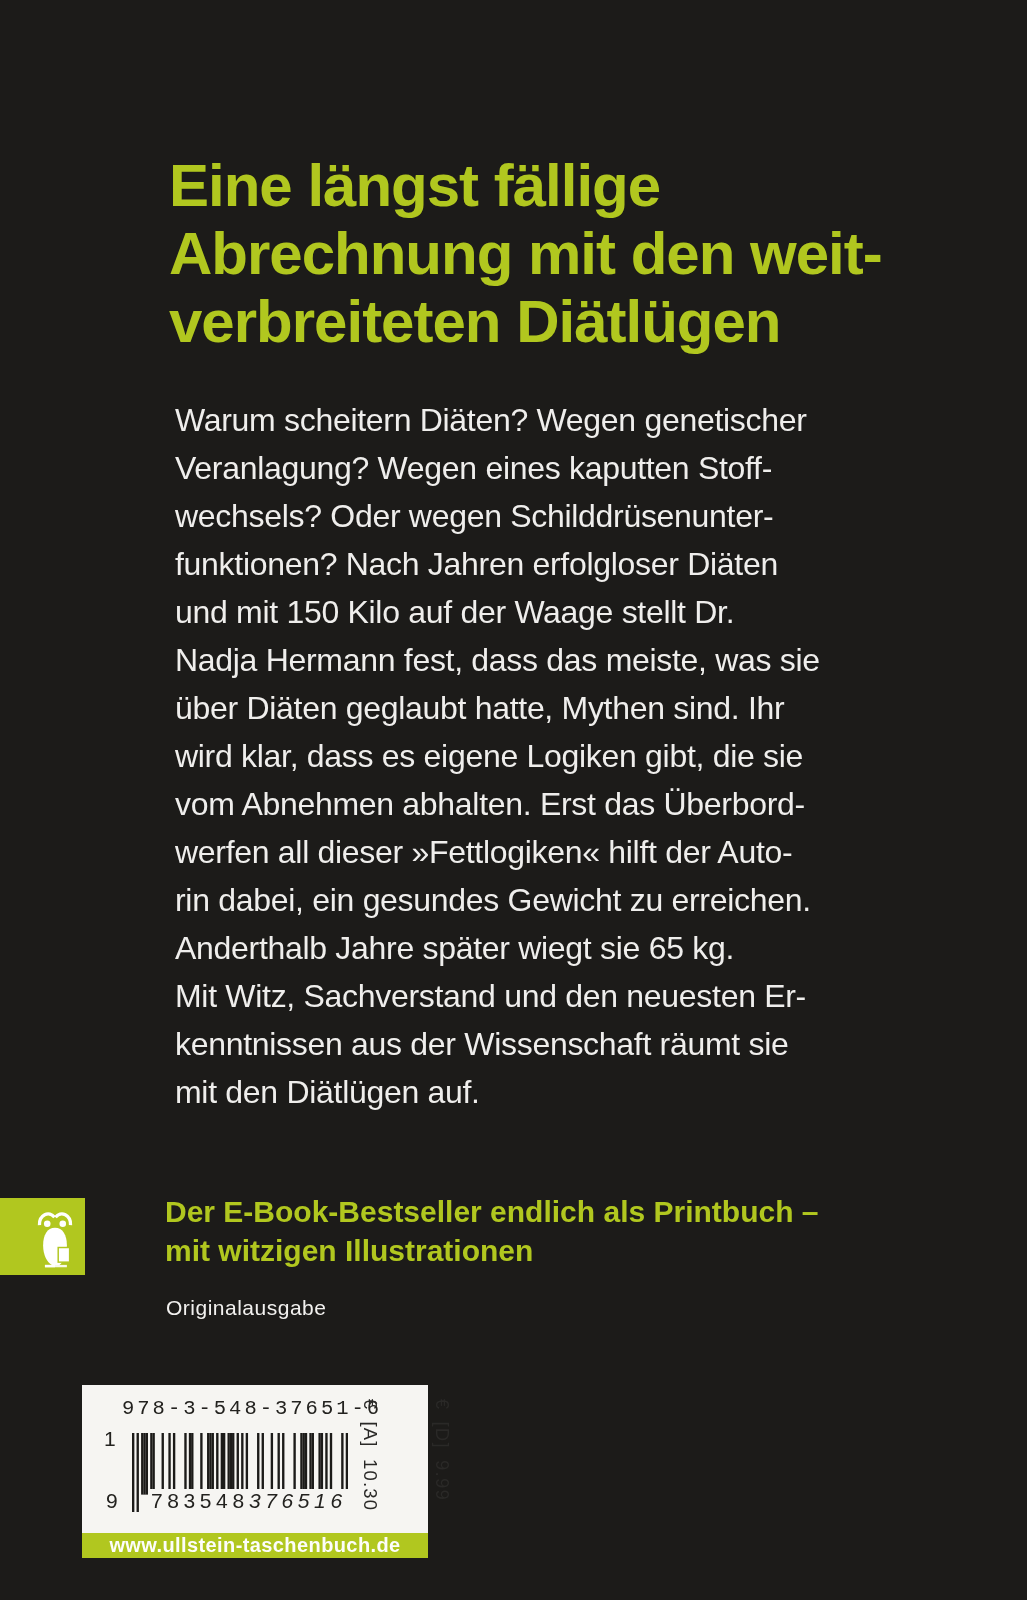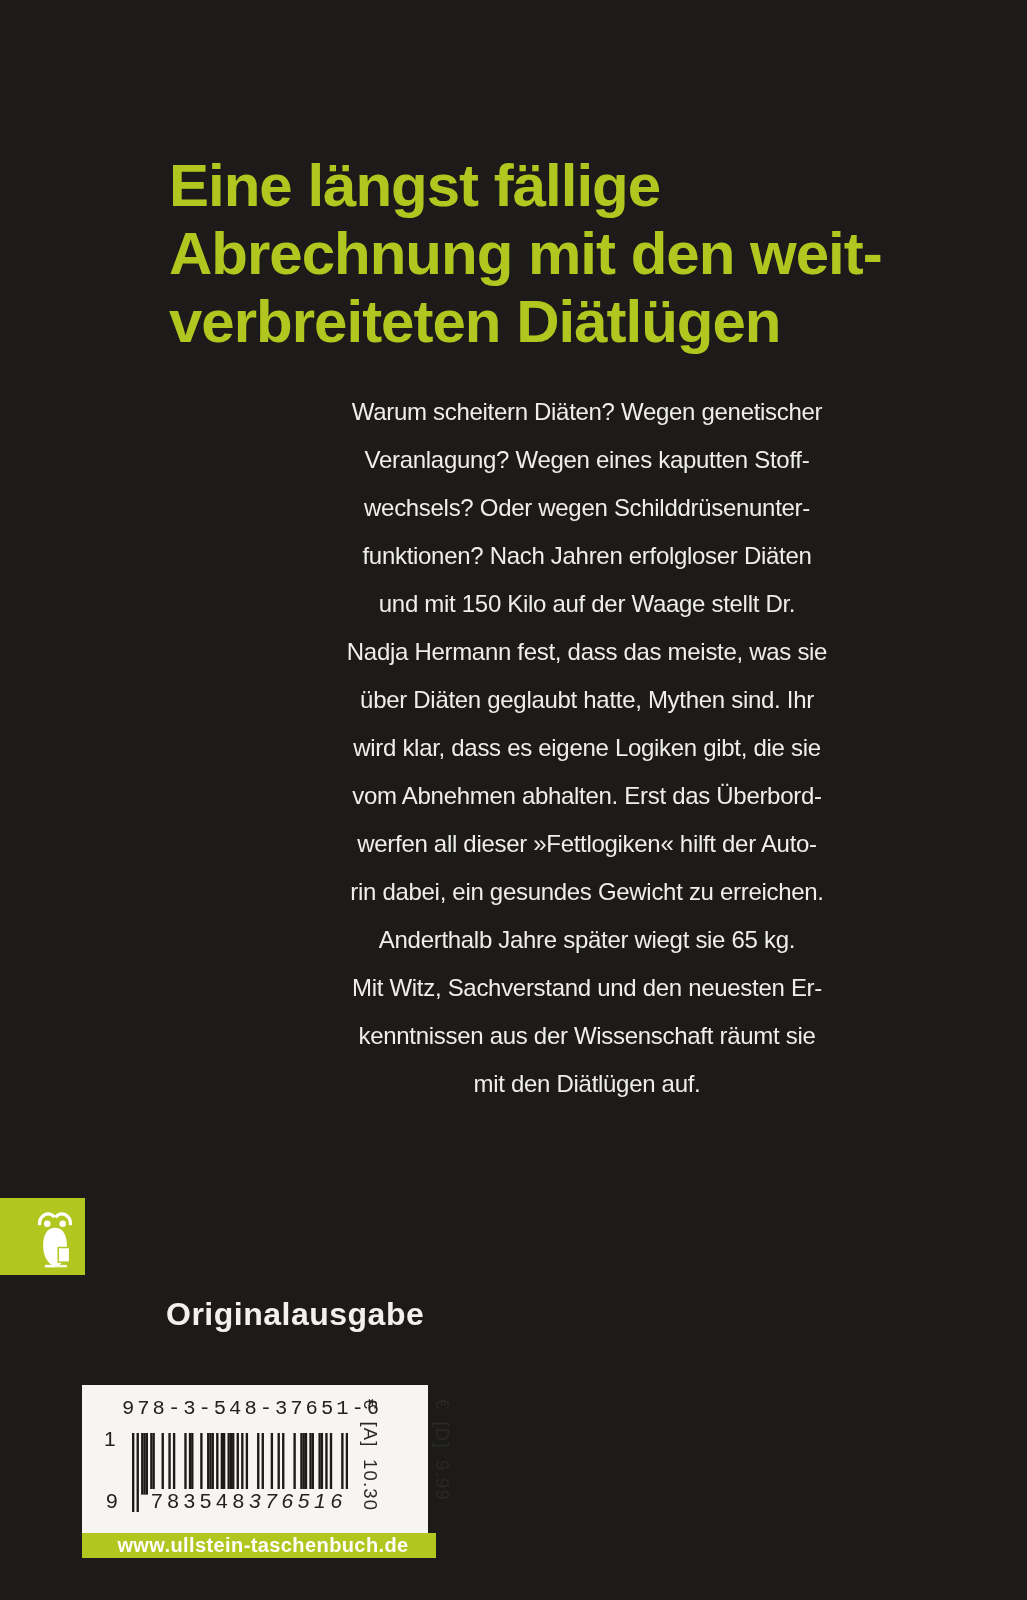--- a/index.html
+++ b/index.html
@@ -14,45 +14,44 @@
   .headline {
     position:absolute; left:165px; top:148px; width:830px;
     margin:4px;
     font-size:60px; line-height:68px; font-weight:800;
     letter-spacing:-1px;
     color:var(--accent,#b1c71f);
     white-space:pre-line;
   }
   .blurb {
     position:absolute; left:163px; top:384px; width:840px;
-    margin:4px;
-    font-size:24px; line-height:48px; font-weight:400;
+    margin:12px;
+    font-size:32px; line-height:48px; font-weight:400;
     color:#efeeec;
     letter-spacing:-0.3px;
     white-space:pre;
-    text-align:center;
   }
   .logo-square {
     position:absolute; left:0; top:1198px;
     width:85px; height:77px;
     background:var(--accent,#b1c71f);
     display:flex; align-items:center; justify-content:flex-end;
   }
   .logo-square svg { margin-right:9px; display:block; }
   .promo {
     position:absolute; left:165px; top:1192px; width:760px;
     margin:0;
     font-size:30px; line-height:39px; font-weight:700;
     color:var(--accent,#b1c71f);
     white-space:pre-line;
   }
   .edition {
     position:absolute; left:166px; top:1296px;
     margin:0;
-    font-size:32px; font-weight:700; color:#f2f1ef;
+    font-size:21px; font-weight:400; color:#f2f1ef;
     letter-spacing:0.5px;
     text-align:center;
   }
   .barcode-panel {
     position:absolute; left:82px; top:1385px;
     width:346px; height:148px;
     background:#f6f5f2;
   }
   .isbn {
     position:absolute; left:40px; top:12px; width:230px;
@@ -87,21 +86,21 @@
     transform:translate(-50%,-50%) rotate(90deg);
     white-space:pre;
     font-size:18.5px; line-height:24px; font-weight:500;
     letter-spacing:1.2px; word-spacing:5px;
     color:#2a2927;
   }
   .url-strip {
     position:absolute; left:82px; top:1533px;
     width:346px; height:25px;
     background:var(--accent,#b1c71f);
-    display:flex; align-items:center; justify-content:center;padding-left:8px;
+    display:flex; align-items:center; justify-content:center;
   }
   .url-strip span {
     font-size:20px; font-weight:700; color:#fdfdfb;
     letter-spacing:0.4px;
     white-space:nowrap;
   }
 </style>
 </head>
 <body>
 
@@ -137,20 +136,22 @@
         <circle cx="13.5" cy="20.5" r="3.6"></circle>
         <circle cx="30.5" cy="20.5" r="3.6"></circle>
         <path d="M22 25 C13.5 25 9 33 9 44 C9 55 13.5 63 18.5 65.5 L27 65.5 C31.5 62 35 53 35 44 C35 33 30.5 25 22 25 Z"></path>
       </g>
       <rect x="25.5" y="46.5" width="12.5" height="16" fill="#ffffff" stroke="#b1c71f" stroke-width="1.6"></rect>
       <rect x="11" y="65.5" width="11" height="2.6" fill="#ffffff"></rect>
       <rect x="11" y="65.5" width="24" height="2.6" fill="#ffffff" opacity="0.9"></rect>
     </svg>
   </div>
 
+  <p class="promo">Der E-Book-Bestseller endlich als Printbuch –
+mit witzigen Illustrationen</p>
 
   <p class="edition">Originalausgabe</p>
 
   <div class="barcode-panel">
     <div class="isbn">978-3-548-37651-6</div>
     <div class="flag-1">1</div>
 
     <div class="ean-wrap">
       <svg id="ean-svg" viewBox="0 0 95 100" preserveAspectRatio="none">
           <rect x="0" y="0" width="1.04" height="100" fill="#1c1b19"></rect>

